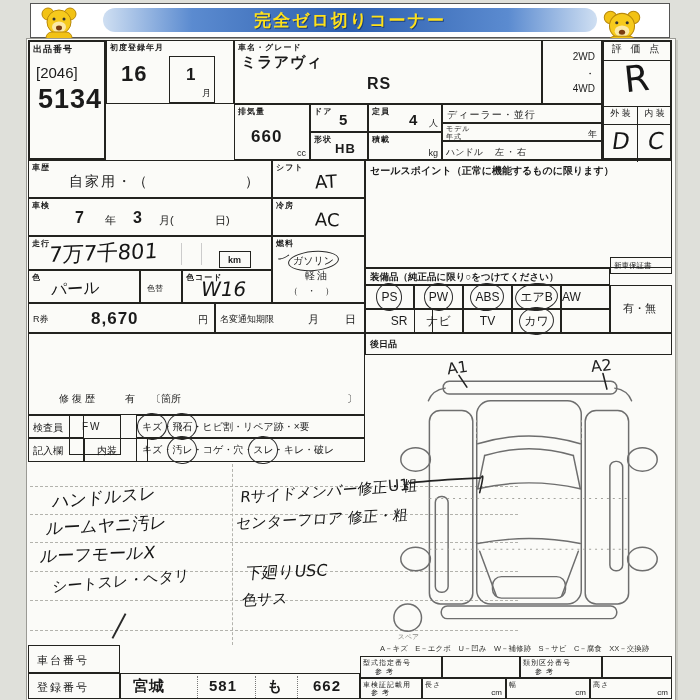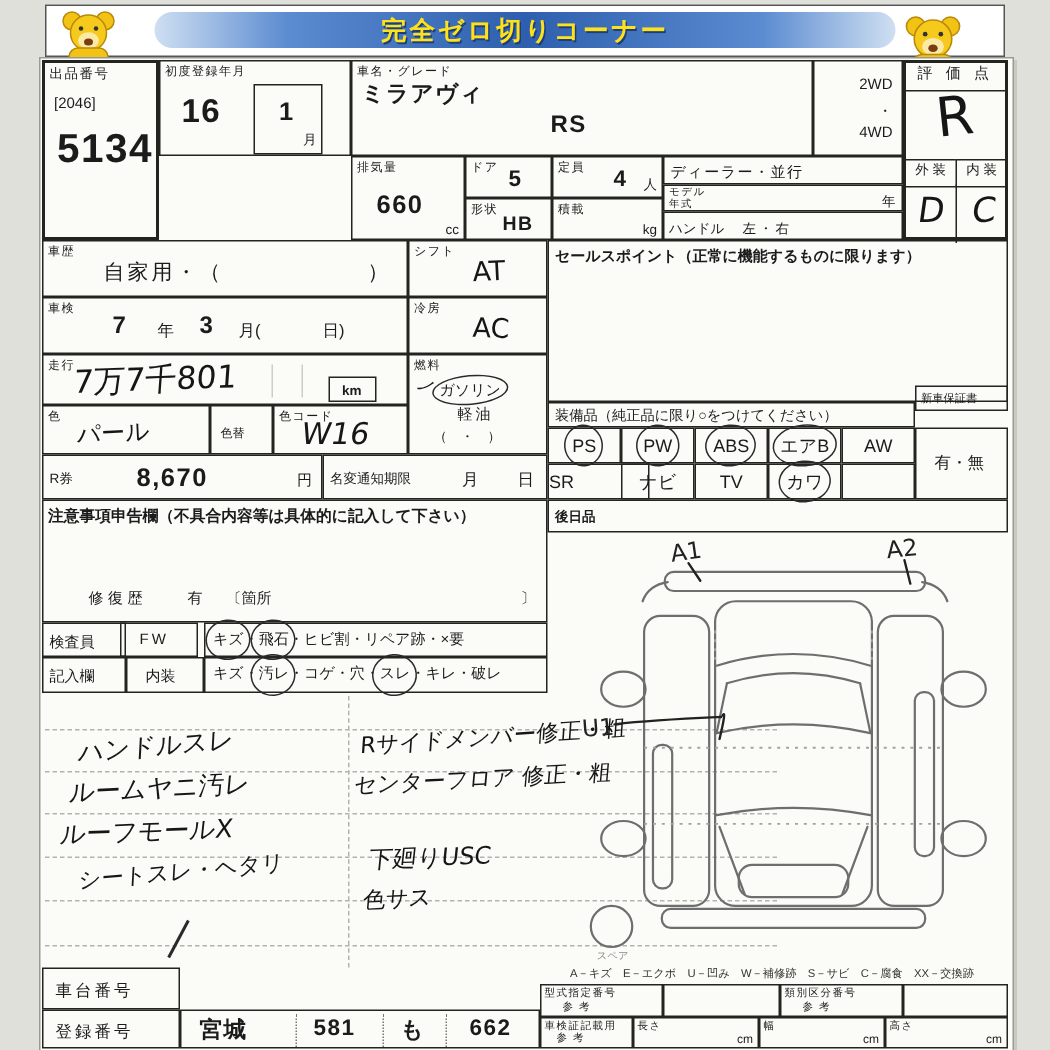--- a/index.html
+++ b/index.html
@@ -2,21 +2,21 @@
 <html><head>
 <meta charset="utf-8">
 <style>
   html,body{margin:0;padding:0;background:#dfe0da;width:700px;height:700px;overflow:hidden;
     font-family:"Liberation Sans",sans-serif;color:#1b1b1b;}
   .stage{position:relative;width:700px;height:700px;}
   .paper{position:absolute;left:26px;top:38px;width:648px;height:662px;background:#fbfbf8;
     border:1px solid #9a9a94;box-shadow:2px 2px 0 #c9c9c2;}
   .cell{position:absolute;border:1px solid #23231f;box-sizing:border-box;background:transparent;}
   .thick{border-width:2px;}
-  .lbl{position:absolute;top:1px;left:3px;font-size:8px;letter-spacing:1px;white-space:nowrap;}
+  .lbl{position:absolute;top:1px;left:3px;font-size:8px;letter-spacing:1px;white-space:nowrap;font-weight:bold;}
   .print{font-weight:bold;letter-spacing:1px;}
   .hw{font-family:"DejaVu Sans",sans-serif;color:#161616;white-space:nowrap;}
   .abs{position:absolute;white-space:nowrap;}
   .oval{position:relative;display:inline-block;}
   .oval::after{content:"";position:absolute;inset:-3px -5px;border:1.6px solid #2b2b2b;
     border-radius:50%;transform:rotate(-5deg);}
   .dash-h{position:absolute;border-top:1px dashed #b3b3ad;height:0;}
   .dash-v{position:absolute;border-left:1px dashed #b3b3ad;width:0;}
   .banner{position:absolute;left:30px;top:3px;width:638px;height:33px;background:#fff;
     border:1px solid #555;}
@@ -56,21 +56,21 @@
     <circle cx="18" cy="15" r="1.5" fill="#333"></circle>
       <circle cx="28" cy="15" r="1.5" fill="#333"></circle>
     <ellipse cx="23" cy="24" rx="3" ry="2.4" fill="#7a3c10"></ellipse>
     <rect x="10" y="28" width="26" height="12" rx="6" fill="#f2c214" stroke="#b9890a"></rect>
   </svg>
 
   <div class="paper"></div>
 
   <div class="cell thick" style="left:28px;top:40px;width:78px;height:120px">
     <span class="lbl" style="font-size:9px">出品番号</span>
-    <span class="abs" style="left:6px;top:22px;font-size:10px">[2046]</span>
+    <span class="abs" style="left:6px;top:22px;font-size:15px">[2046]</span>
     <span class="abs print" style="left:8px;top:42px;font-size:27px">5134</span>
   </div>
 
   <div class="cell" style="left:106px;top:40px;width:128px;height:64px">
     <span class="lbl">初度登録年月</span>
     <span class="abs print" style="left:14px;top:20px;font-size:22px">16</span>
     <div class="cell" style="left:62px;top:15px;width:46px;height:47px;border-width:1px">
       <span class="abs print" style="left:16px;top:8px;font-size:17px">1</span>
       <span class="abs" style="right:3px;bottom:2px;font-size:9px">月</span>
     </div>
@@ -187,65 +187,64 @@
     <span class="abs print" style="left:62px;top:5px;font-size:17px">8,670</span>
     <span class="abs" style="right:6px;top:9px;font-size:10px">円</span>
   </div>
   <div class="cell" style="left:215px;top:303px;width:150px;height:30px">
     <span class="abs" style="left:4px;top:9px;font-size:9px">名変通知期限</span>
     <span class="abs" style="left:92px;top:8px;font-size:11px">月</span>
     <span class="abs" style="right:8px;top:8px;font-size:11px">日</span>
   </div>
 
   <div class="cell" style="left:28px;top:333px;width:337px;height:82px">
-    <span class="abs" style="left:3px;top:3px;font-size:10.5px;font-weight:bold">注意事項申告欄（不具合内容等は具体的に記入して下さい）</span>
     <span class="abs" style="left:30px;top:58px;font-size:10px;letter-spacing:3px">修復歴</span>
     <span class="abs" style="left:96px;top:58px;font-size:10px">有</span>
     <span class="abs" style="left:122px;top:58px;font-size:10px">〔箇所</span>
     <span class="abs" style="left:318px;top:58px;font-size:10px">〕</span>
   </div>
 
   <div class="cell" style="left:28px;top:415px;width:56px;height:23px">
     <span class="abs" style="left:4px;top:5px;font-size:10px">検査員</span>
   </div>
-  <div class="cell" style="left:80px;top:415px;width:52px;height:23px">
+  <div class="cell" style="left:69px;top:415px;width:52px;height:40px">
     <span class="abs" style="left:12px;top:5px;font-size:10px;letter-spacing:2px">FW</span>
   </div>
   <div class="cell" style="left:136px;top:415px;width:229px;height:23px;font-size:10px;line-height:21px;padding-left:5px">
     <span class="oval">キズ</span><span>・</span><span class="oval">飛石</span><span>・</span><span>ヒビ割</span><span>・</span><span>リペア跡</span><span>・</span><span>×要</span>
   </div>
   <div class="cell" style="left:28px;top:438px;width:56px;height:24px">
     <span class="abs" style="left:4px;top:5px;font-size:10px">記入欄</span>
   </div>
-  <div class="cell" style="left:84px;top:438px;width:52px;height:24px">
+  <div class="cell" style="left:84px;top:438px;width:64px;height:24px">
     <span class="abs" style="left:12px;top:5px;font-size:10px">内装</span>
   </div>
   <div class="cell" style="left:136px;top:438px;width:229px;height:24px;font-size:10px;line-height:22px;padding-left:5px">
     <span>キズ</span><span>・</span><span class="oval">汚レ</span><span>・</span><span>コゲ</span><span>・</span><span>穴</span><span>・</span><span class="oval">スレ</span><span>・</span><span>キレ</span><span>・</span><span>破レ</span>
   </div>
 
   <div class="cell" style="left:365px;top:160px;width:307px;height:108px">
     <span class="abs" style="left:4px;top:3px;font-size:10px;font-weight:bold">セールスポイント（正常に機能するものに限ります）</span>
   </div>
   <div class="cell" style="left:365px;top:268px;width:245px;height:17px">
-    <span class="abs" style="left:4px;top:2px;font-size:9.5px;font-weight:normal">装備品（純正品に限り○をつけてください）</span>
+    <span class="abs" style="left:4px;top:2px;font-size:9.5px;font-weight:bold">装備品（純正品に限り○をつけてください）</span>
   </div>
   <div class="cell" style="left:610px;top:257px;width:62px;height:17px">
     <span class="abs" style="left:3px;top:3px;font-size:7.5px">新車保証書</span>
   </div>
   <div class="cell" style="left:610px;top:285px;width:62px;height:48px">
     <span class="abs" style="left:12px;top:15px;font-size:11px">有・無</span>
   </div>
 
   <div class="cell" style="left:365px;top:285px;width:49px;height:24px;text-align:center;line-height:22px;font-size:12px"><span class="oval">PS</span></div>
   <div class="cell" style="left:414px;top:285px;width:49px;height:24px;text-align:center;line-height:22px;font-size:12px"><span class="oval">PW</span></div>
   <div class="cell" style="left:463px;top:285px;width:49px;height:24px;text-align:center;line-height:22px;font-size:12px"><span class="oval">ABS</span></div>
   <div class="cell" style="left:512px;top:285px;width:49px;height:24px;text-align:center;line-height:22px;font-size:12px"><span class="oval">エアB</span></div>
-  <div class="cell" style="left:561px;top:285px;width:49px;height:24px;text-align:center;line-height:22px;font-size:12px"><span>AW</span></div>
-  <div class="cell" style="left:365px;top:309px;width:68px;height:24px;text-align:left;line-height:22px;font-size:12px"><span>SR</span></div>
+  <div class="cell" style="left:561px;top:285px;width:49px;height:24px;text-align:left;line-height:22px;font-size:12px"><span>AW</span></div>
+  <div class="cell" style="left:365px;top:309px;width:68px;height:24px;text-align:center;line-height:22px;font-size:12px"><span>SR</span></div>
   <div class="cell" style="left:414px;top:309px;width:49px;height:24px;text-align:center;line-height:22px;font-size:12px"><span>ナビ</span></div>
   <div class="cell" style="left:463px;top:309px;width:49px;height:24px;text-align:center;line-height:22px;font-size:12px"><span>TV</span></div>
   <div class="cell" style="left:512px;top:309px;width:49px;height:24px;text-align:center;line-height:22px;font-size:12px"><span class="oval">カワ</span></div>
   <div class="cell" style="left:561px;top:309px;width:49px;height:24px"><span></span></div>
   <div class="cell" style="left:365px;top:333px;width:307px;height:22px">
     <span class="abs" style="left:4px;top:4px;font-size:9px;font-weight:bold">後日品</span>
   </div>
 
   <div class="dash-h" style="left:30px;top:486px;width:488px"></div>
   <div class="dash-h" style="left:30px;top:514px;width:488px"></div>

